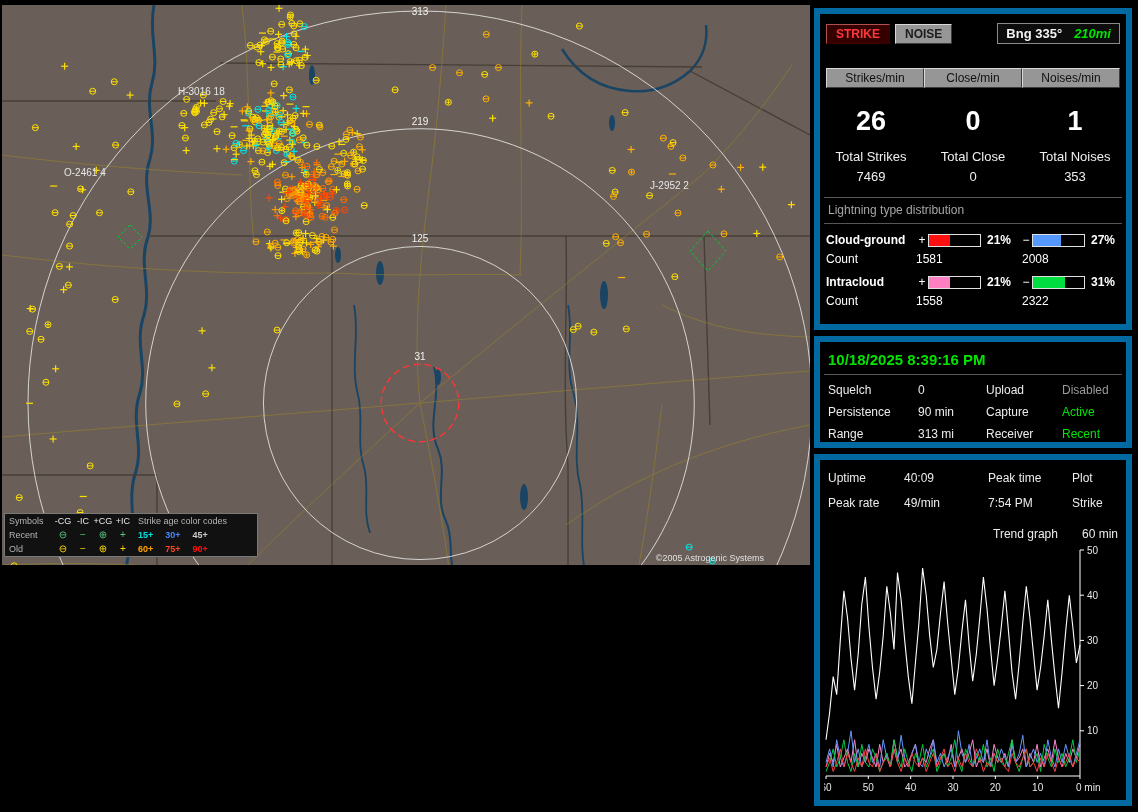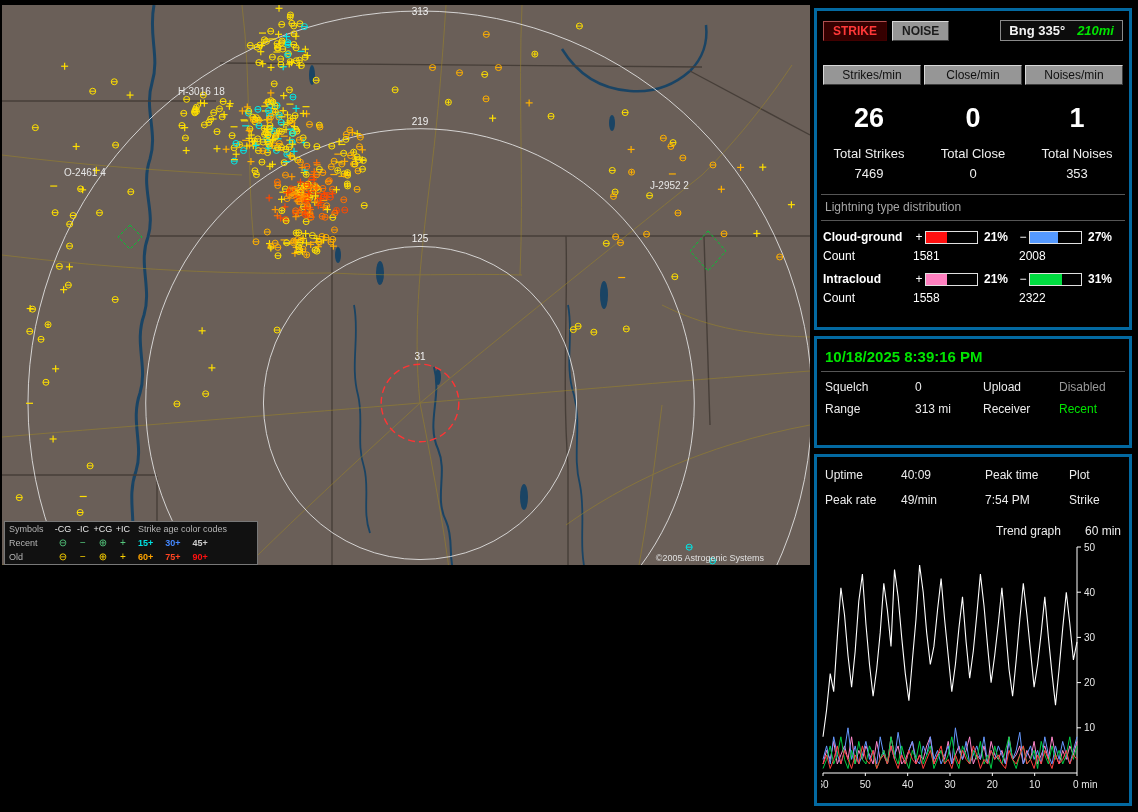--- a/index.html
+++ b/index.html
@@ -1,31 +1,31 @@
 <!DOCTYPE html>
 <html><head>
 <meta charset="utf-8">
 <style>
   html,body{margin:0;padding:0;background:#000;}
   body{width:1138px;height:812px;position:relative;overflow:hidden;
        font-family:"Liberation Sans",sans-serif;}
   
   .map{position:absolute;left:2px;top:5px;width:808px;height:560px;background:#6a5f58;overflow:hidden;}
   .map svg{display:block;}
-  .legend{position:absolute;left:2px;bottom:0;width:252px;background:#111;border:1px solid #787878;
+  .legend{position:absolute;left:2px;bottom:8px;width:252px;background:#111;border:1px solid #787878;
           color:#b5b5b5;font-size:9px;line-height:12px;}
   .lg-row{display:grid;grid-template-columns:44px 20px 20px 20px 20px 1fr;align-items:center;padding:1px 4px;}
   .lg-h{color:#e8e8e8;text-align:center;}
   .lg-g{text-align:center;font-size:10px;}
   .lg-ages{display:flex;gap:12px;padding-left:5px;font-weight:bold;}
   .lg-age-title{padding-left:5px;color:#b5b5b5;}
   .copyright{position:absolute;right:46px;bottom:2px;font-size:9px;color:#e0e0e0;}
   
   .panel{position:absolute;left:812px;top:5px;width:324px;height:802px;}
-  .box{position:absolute;left:2px;width:318px;background:#000;border:3px solid #0369a1;box-sizing:border-box;}
+  .box{position:absolute;left:2px;width:318px;background:#000;border:6px solid #0369a1;box-sizing:border-box;}
   .box1{top:3px;height:322px;}
   .box2{top:331px;height:112px;}
   .box3{top:449px;height:352px;}
   .row-top{display:flex;align-items:center;margin:9px 6px 0;}
   .btn{font-weight:bold;font-size:12px;font-family:"Liberation Sans",sans-serif;
        padding:2px 9px;border:1px solid;cursor:pointer;}
   .strike-btn{background:#350000;color:#ff3838;border-color:#b05050 #400000 #400000 #b05050;}
   .noise-btn{background:#969696;color:#1c1c1c;margin-left:5px;border-color:#d8d8d8 #3c3c3c #3c3c3c #d8d8d8;}
   .bng-box{margin-left:auto;background:#0c0c0c;border:1px solid #8a8a8a;padding:2px 8px;
            display:flex;gap:12px;font-size:13px;font-weight:bold;}
@@ -1341,20 +1341,26 @@
   <div class="box box2">
     <div class="dt">10/18/2025 8:39:16 PM</div>
     <div class="hr2"></div>
     <div class="status-row">
       <span>Squelch</span>
       <span>0</span>
       <span>Upload</span>
       <span style="color:#9a9a9a">Disabled</span>
     </div>
     <div class="status-row">
+      <span>Persistence</span>
+      <span>90 min</span>
+      <span>Capture</span>
+      <span style="color:#00e400">Active</span>
+    </div>
+    <div class="status-row">
       <span>Range</span>
       <span>313 mi</span>
       <span>Receiver</span>
       <span style="color:#00e400">Recent</span>
     </div>
   </div>
 
   <div class="box box3">
     <div class="stats-row">
       <span>Uptime</span>

